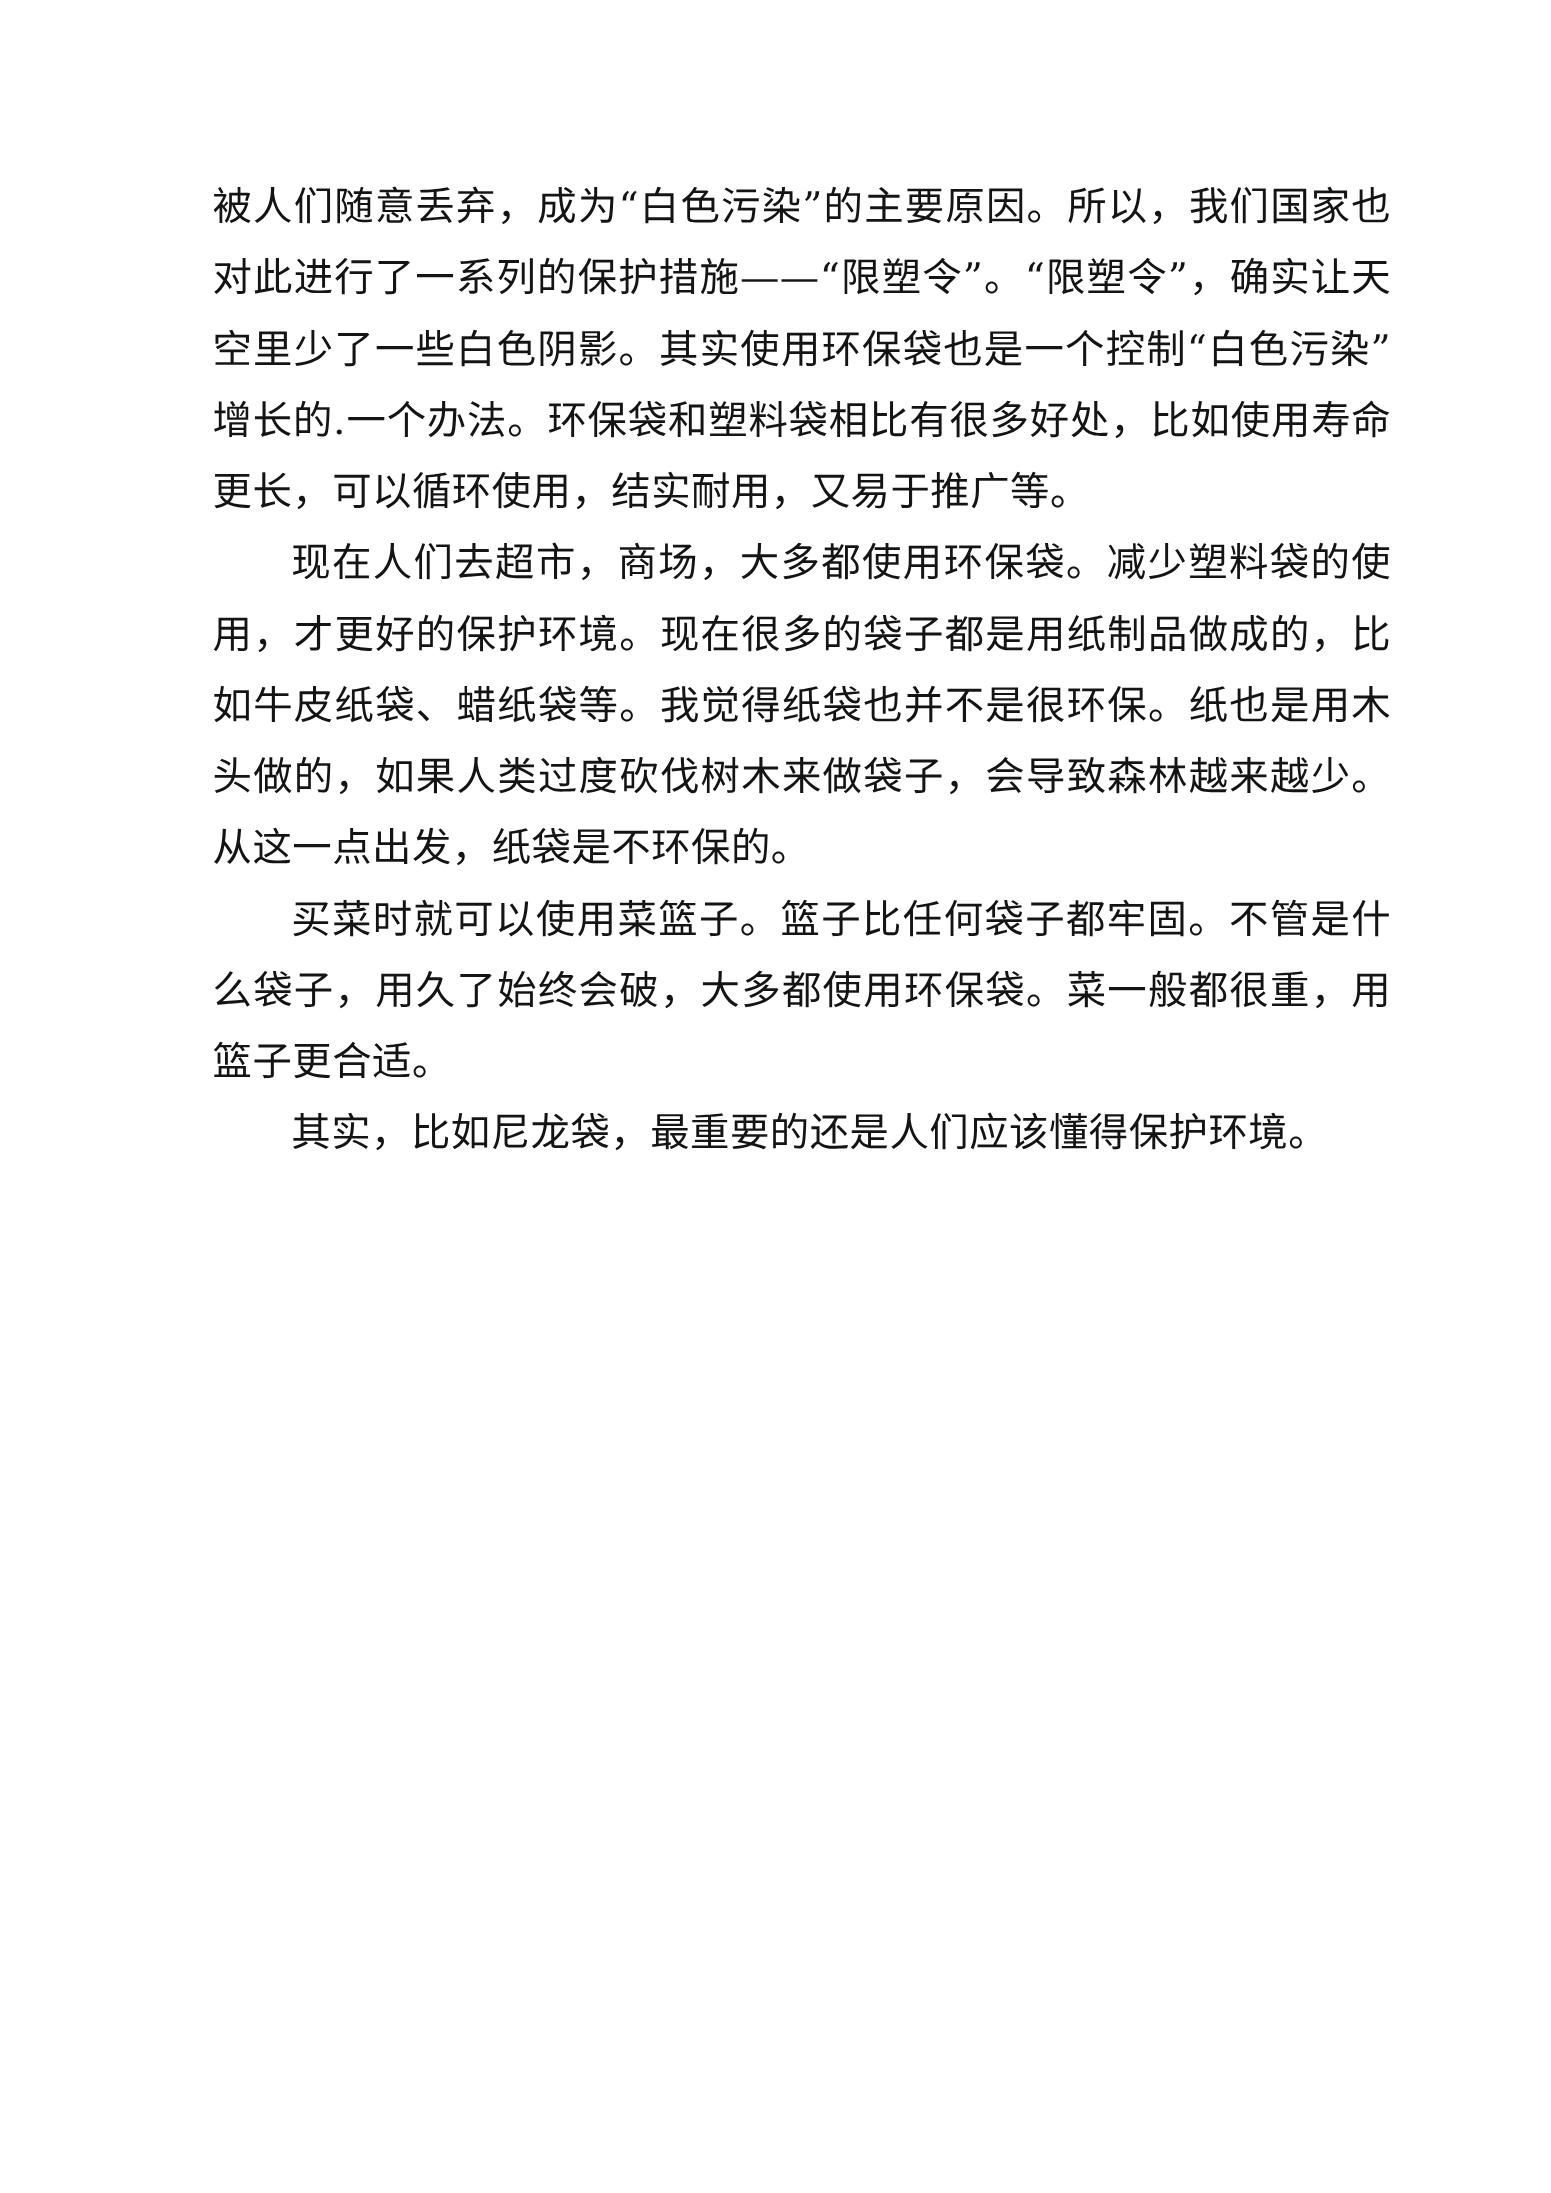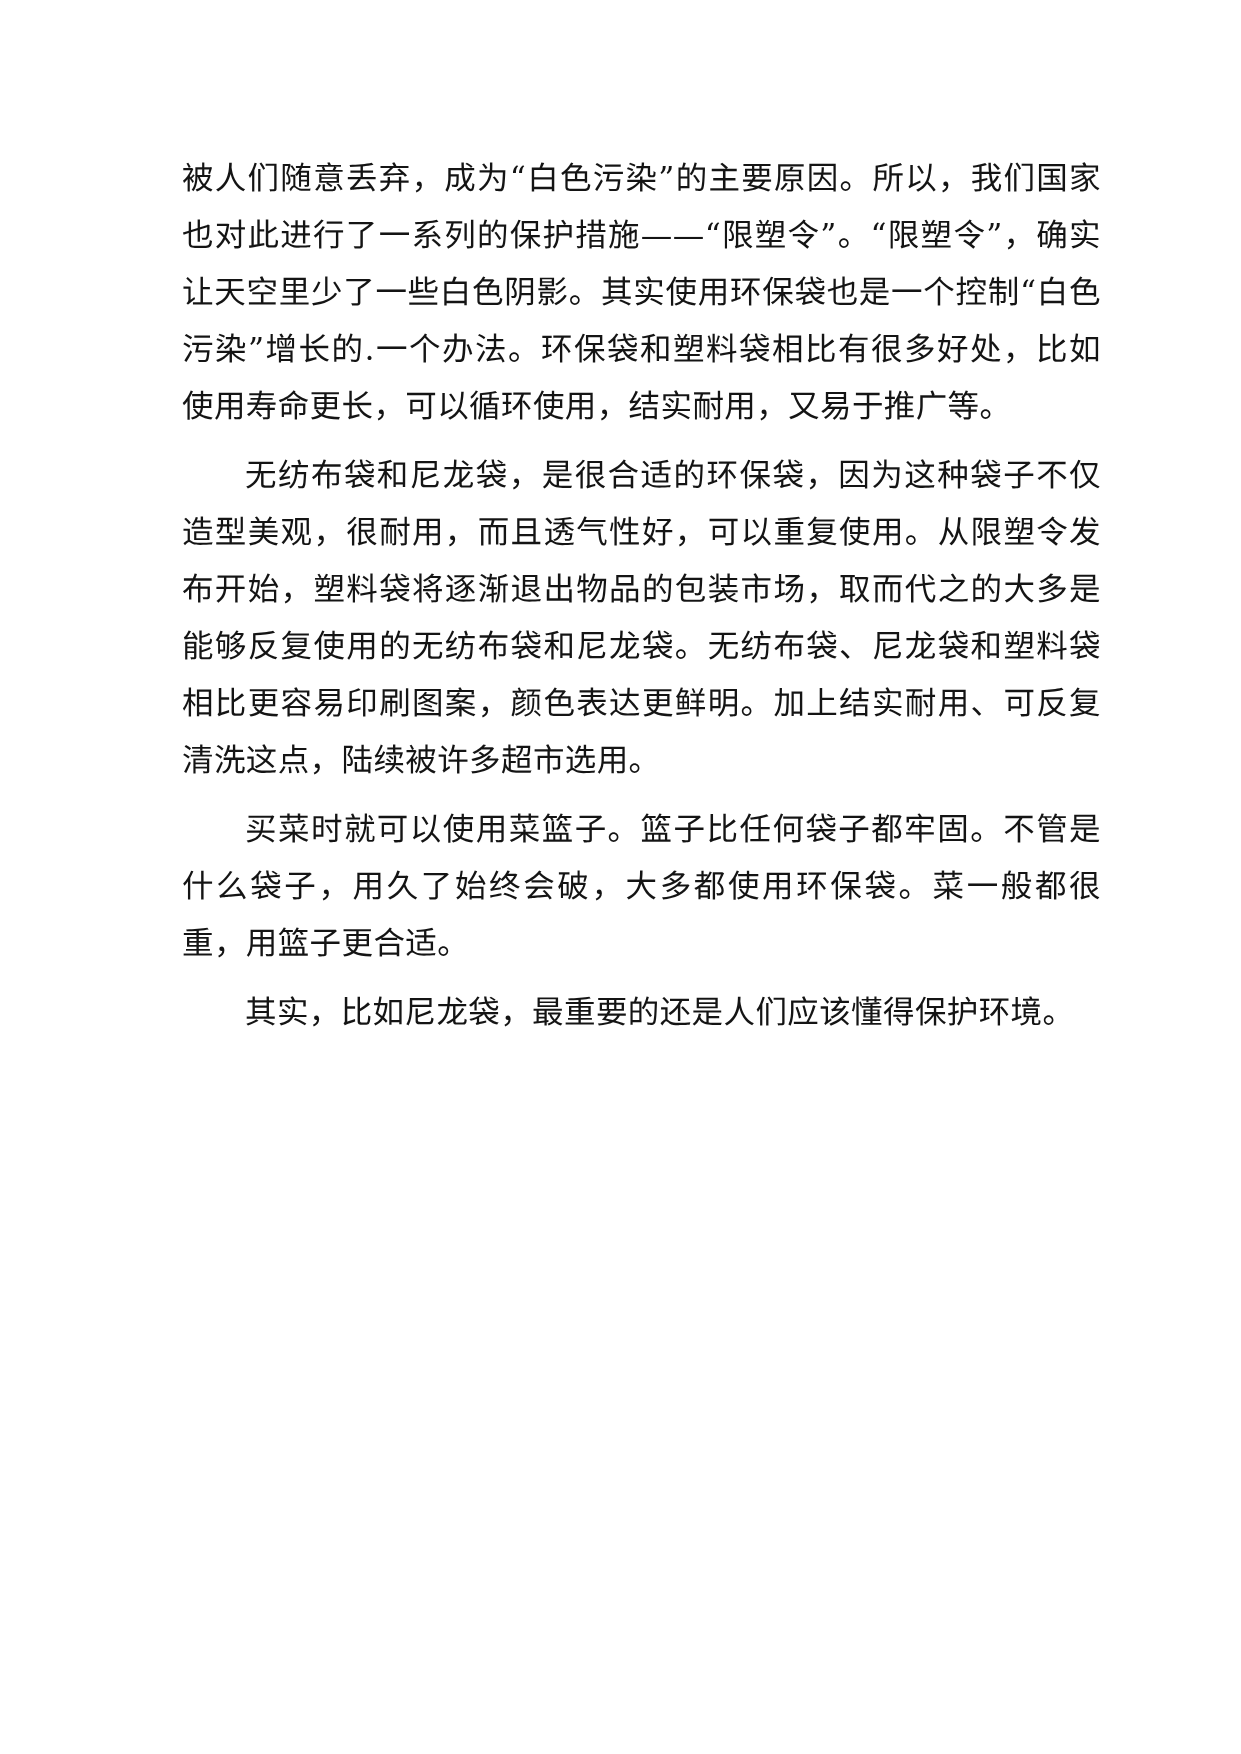--- a/index.html
+++ b/index.html
@@ -24,33 +24,33 @@
   }
   .doc-body {
     font-size: 31.5px;
     line-height: 57px;
     text-align: justify;
     text-justify: inter-ideograph;
     letter-spacing: 0.4px;
     color: #141414;
   }
   .para {
-    margin: 12px;
+    margin: 0;
     text-indent: 0;
   }
   .para.indent {
     text-indent: 2em;
   }
   .para + .para {
     margin-top: 0;
   }
 </style>
 </head>
 <body>
 
 <div class="page">
   <div class="doc-body">
     <p class="para">被人们随意丢弃，成为“白色污染”的主要原因。所以，我们国家也对此进行了一系列的保护措施——“限塑令”。“限塑令”，确实让天空里少了一些白色阴影。其实使用环保袋也是一个控制“白色污染”增长的.一个办法。环保袋和塑料袋相比有很多好处，比如使用寿命更长，可以循环使用，结实耐用，又易于推广等。</p>
-    <p class="para indent">无纺布袋和尼龙袋，是很合适的环保袋，因为这种袋子不仅造型美观，很耐用，而且透气性好，可以重复使用。从限塑令发布开始，塑料袋将逐渐退出物品的包装市场，取而代之的大多是能够反复使用的无纺布袋和尼龙袋。无纺布袋、尼龙袋和塑料袋相比更容易印刷图案，颜色表达更鲜明。加上结实耐用、可反复清洗这点，陆续被许多超市选用。</p>
+    <p class="para indent">现在人们去超市，商场，大多都使用环保袋。减少塑料袋的使用，才更好的保护环境。现在很多的袋子都是用纸制品做成的，比如牛皮纸袋、蜡纸袋等。我觉得纸袋也并不是很环保。纸也是用木头做的，如果人类过度砍伐树木来做袋子，会导致森林越来越少。从这一点出发，纸袋是不环保的。</p>
     <p class="para indent">买菜时就可以使用菜篮子。篮子比任何袋子都牢固。不管是什么袋子，用久了始终会破，大多都使用环保袋。菜一般都很重，用篮子更合适。</p>
     <p class="para indent">其实，比如尼龙袋，最重要的还是人们应该懂得保护环境。</p>
   </div>
 </div>
 
 </body></html>

